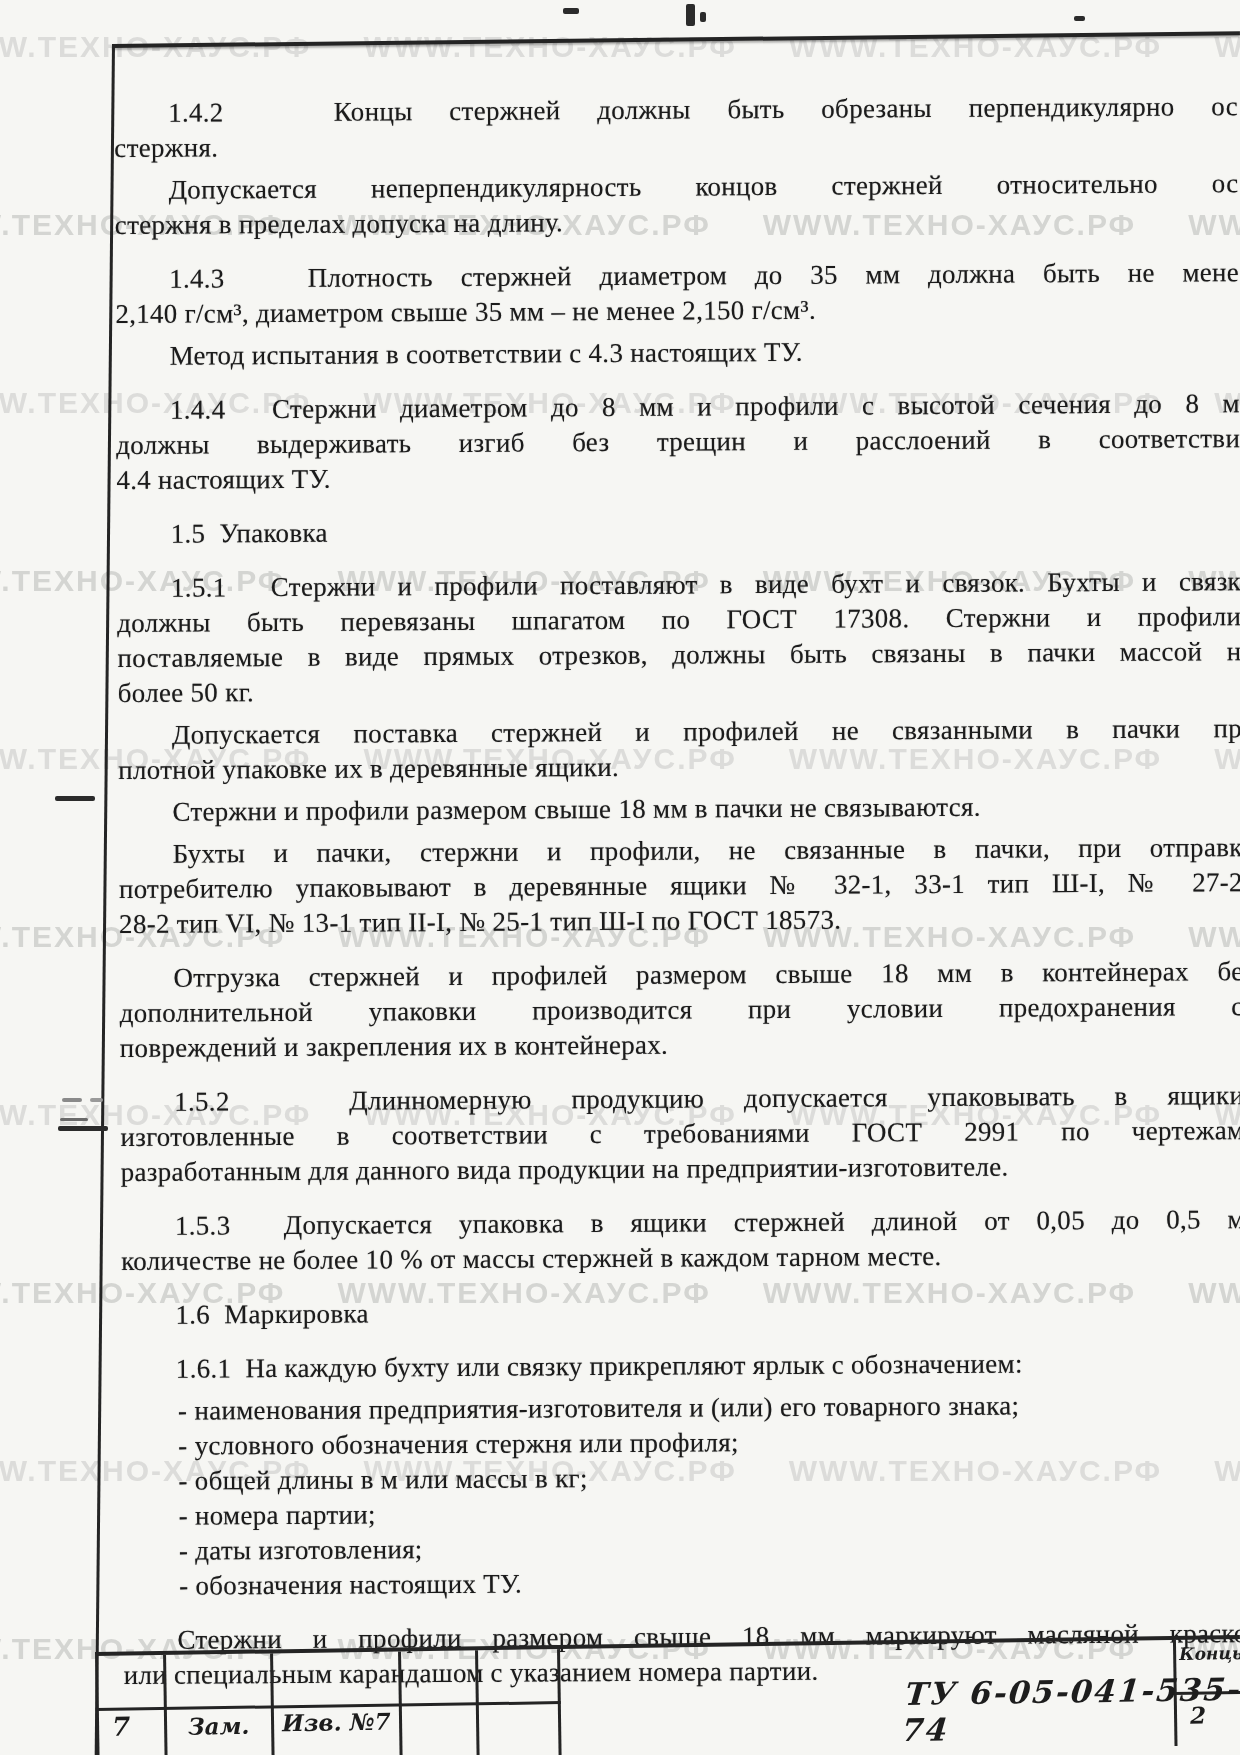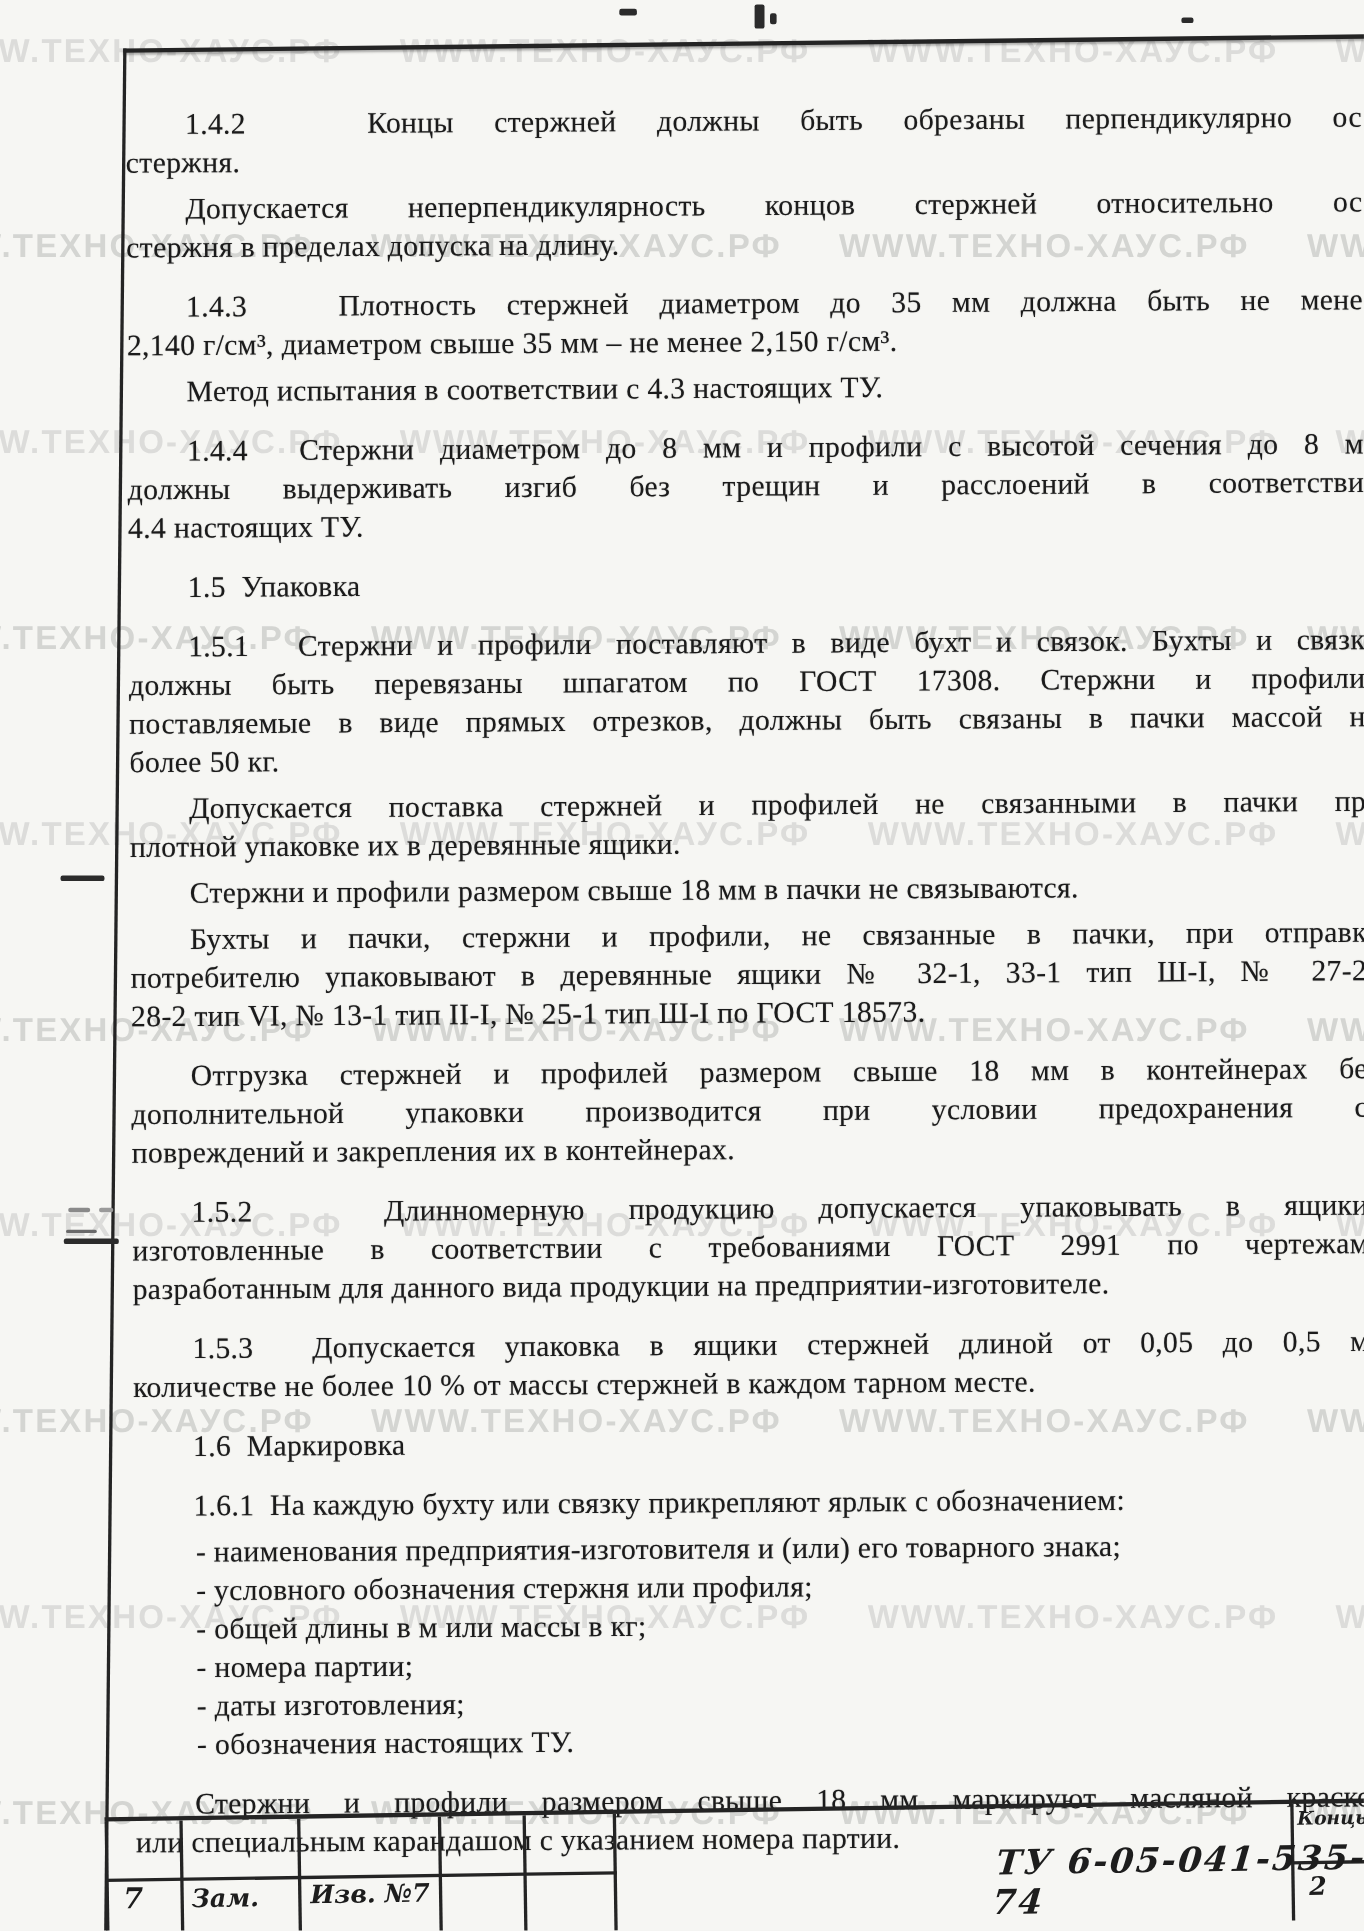--- a/index.html
+++ b/index.html
@@ -40,21 +40,21 @@
   
   #footer{position:absolute;left:95px;top:1652px;width:1145px;height:110px;z-index:3;
           border-top:4px solid #242424;transform-origin:left top;transform:rotate(-0.85deg);
           color:#1d1d1d;}
   .fcell-line{position:absolute;background:#242424;}
   .hand{position:absolute;font-family:"DejaVu Serif",serif;font-style:italic;font-weight:700;}
   #tu-number{left:808px;top:32px;font-size:31px;letter-spacing:2px;transform:skewX(-6deg);}
   #sheet-box-label{left:1084px;top:4px;font-size:17px;font-weight:700;}
   #sheet-num{left:1094px;top:62px;font-size:23px;}
   #cell-7{left:16px;top:56px;font-size:26px;}
-  #cell-zam{left:78px;top:58px;font-size:23px;}
+  #cell-zam{left:92px;top:58px;font-size:23px;}
   #cell-izv{left:186px;top:56px;font-size:23px;}
 </style>
 </head>
 <body>
 
 <div id="page">
 
   <div id="wm-layer">
       <div class="wm-row" style="top: 30px; left: -62px;">
         <span class="wm-text">WWW.ТЕХНО-ХАУС.РФ</span>

